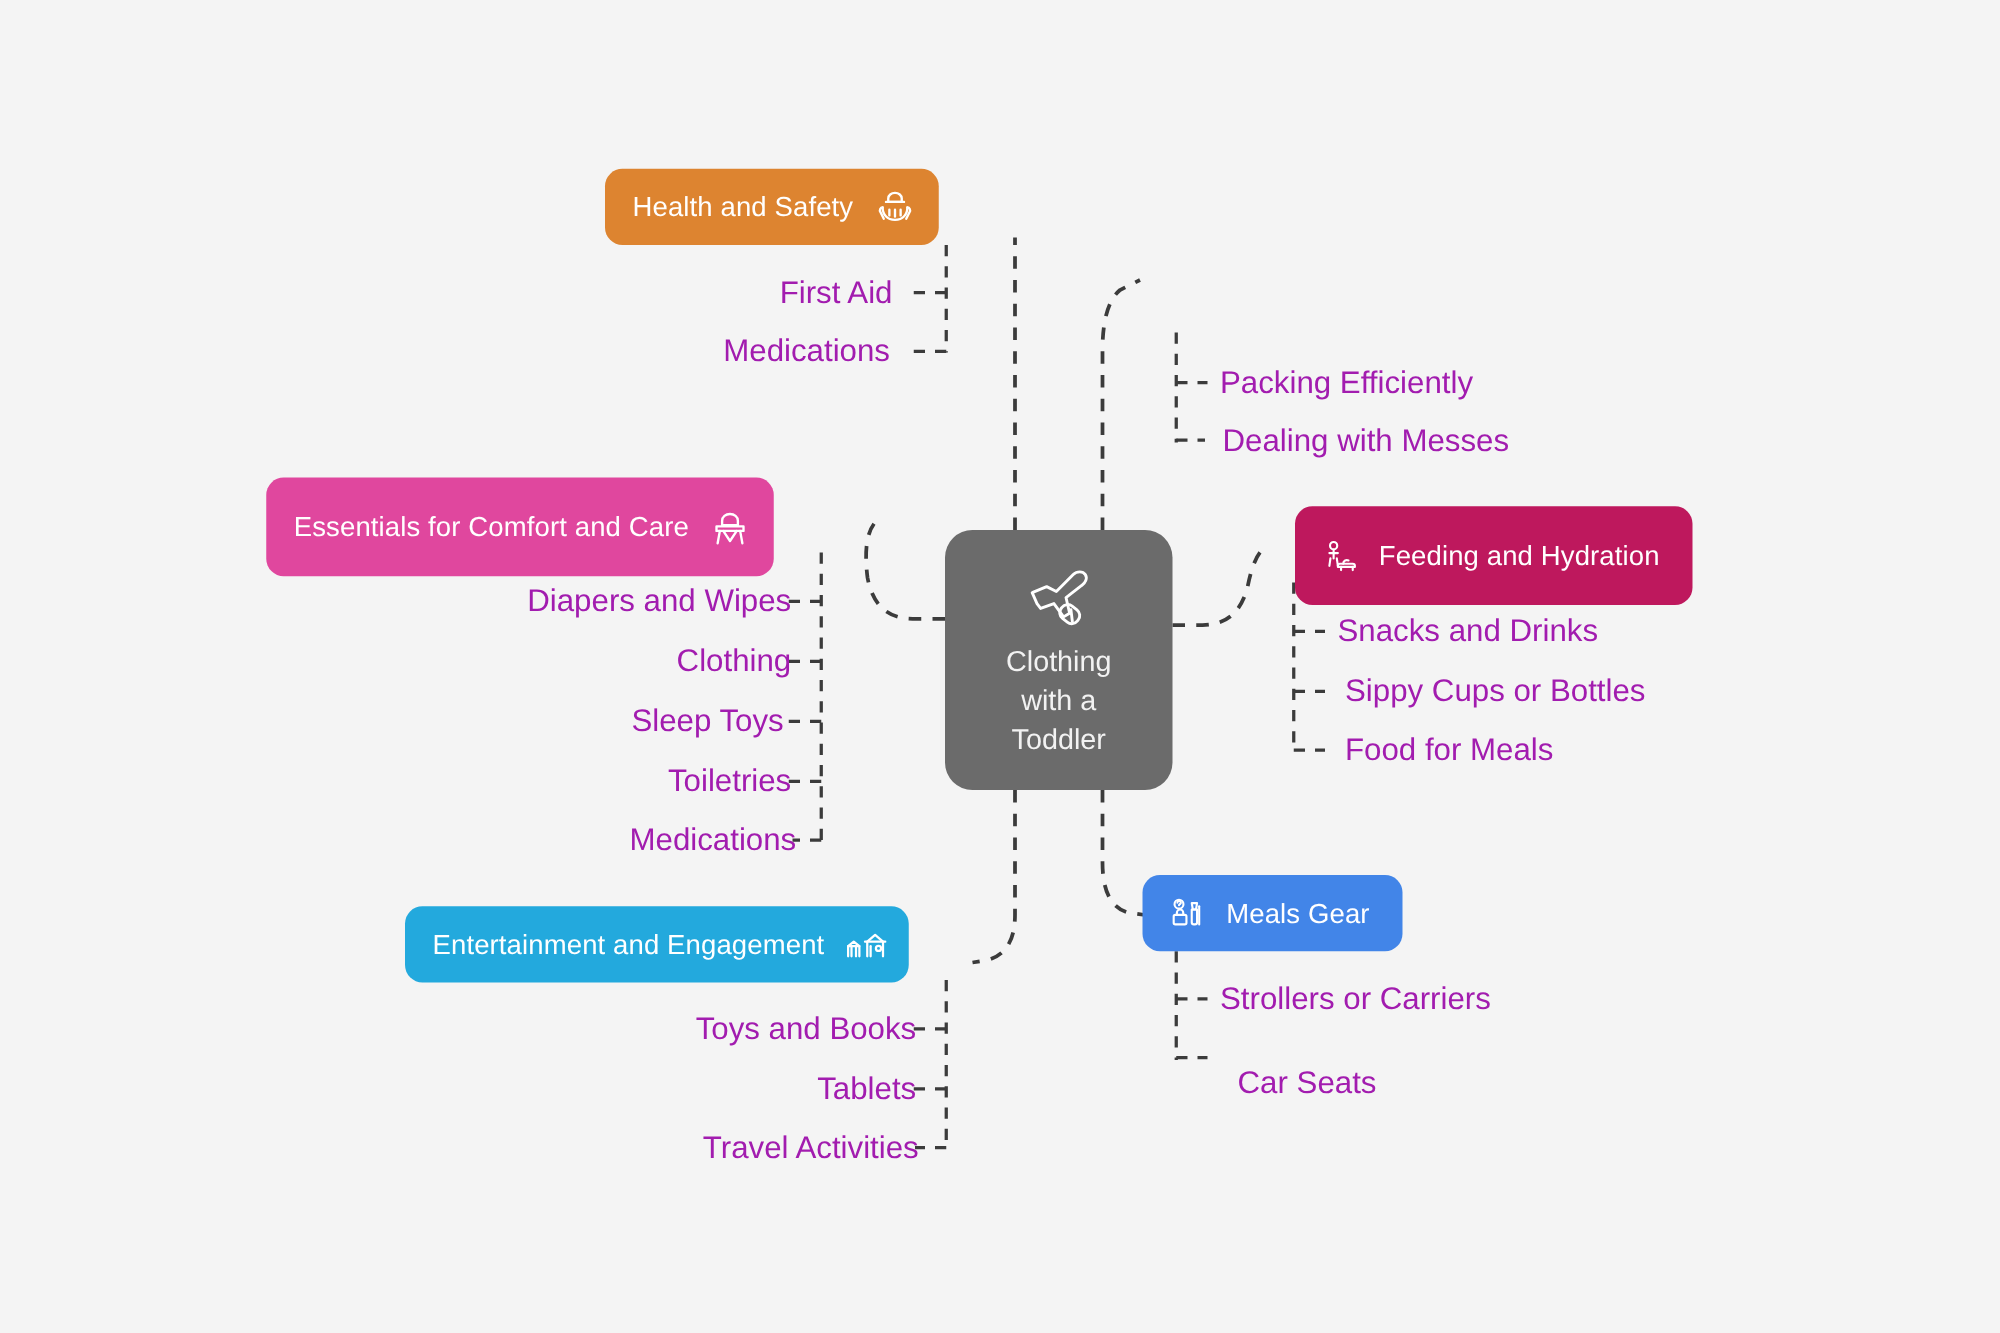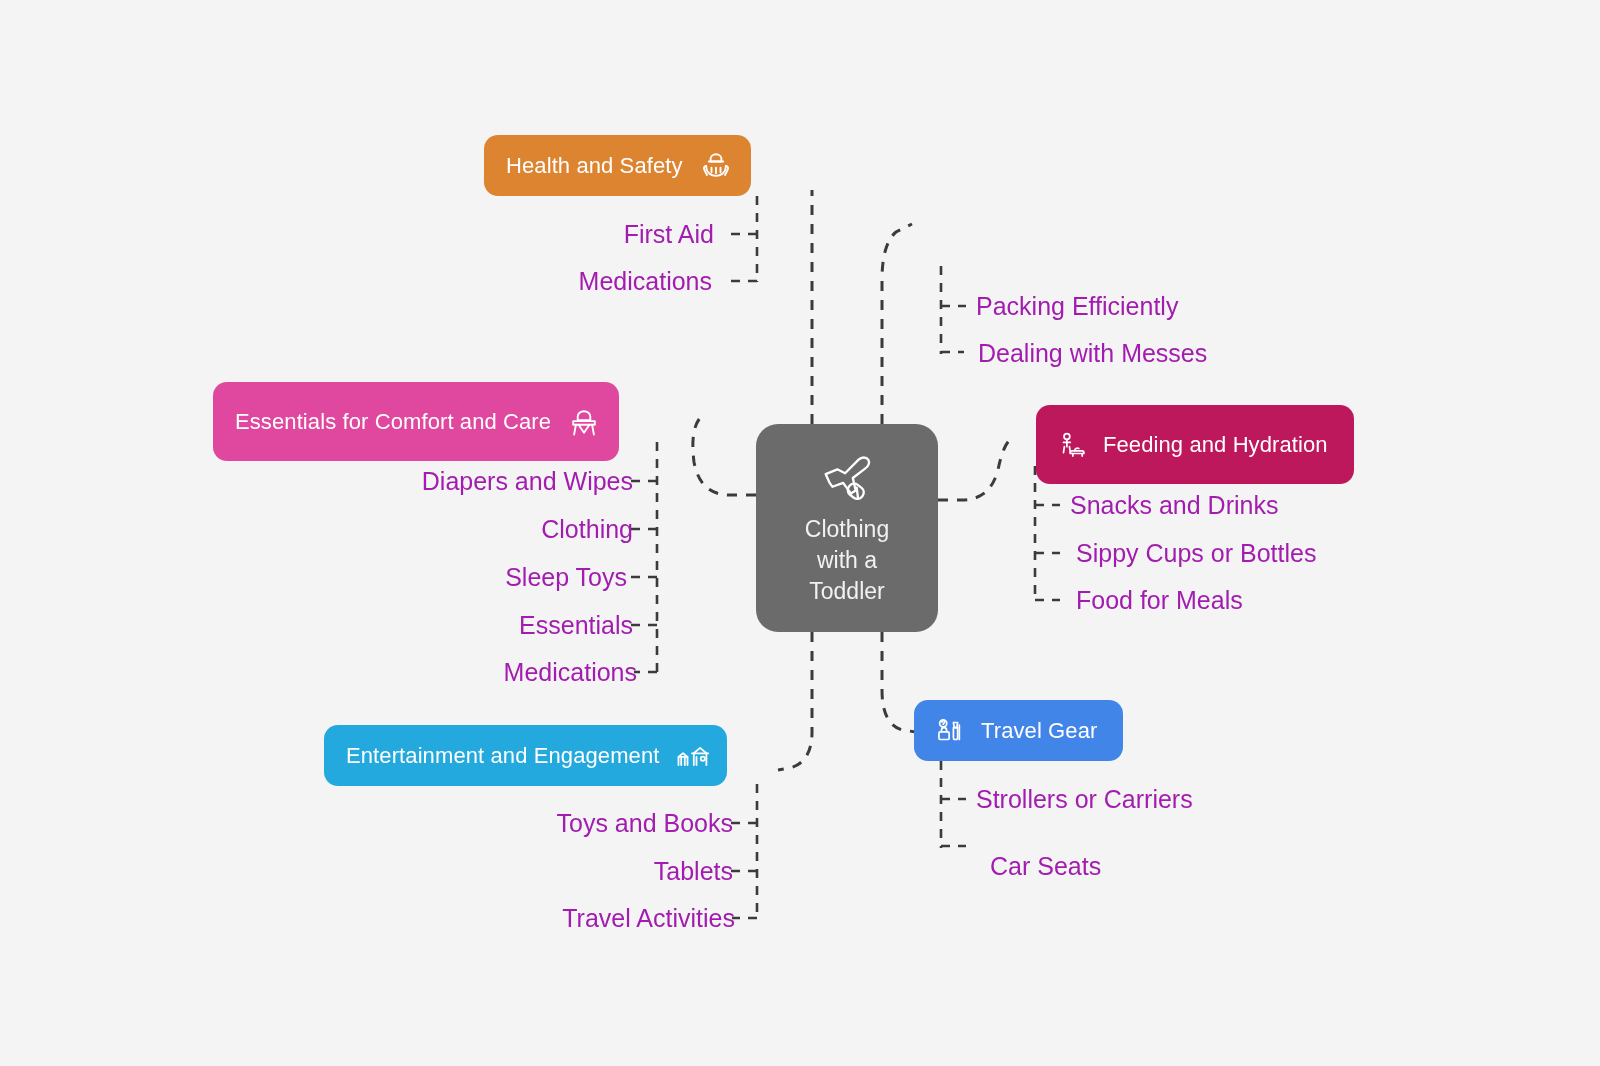--- a/index.html
+++ b/index.html
@@ -176,21 +176,21 @@
         <path d="M8 19 h24 v4 h-24 z"></path>
         <path d="M14 23 l6 9 l6 -9"></path>
         <path d="M11 23 l-2 11"></path>
         <path d="M29 23 l2 11"></path>
       </svg>
     </span>
   </div>
   <div class="child left" style="right:967px; top:467px;">Diapers and Wipes</div>
   <div class="child left" style="right:967px; top:515px;">Clothing</div>
   <div class="child left" style="right:973px; top:563px;">Sleep Toys</div>
-  <div class="child left" style="right:967px; top:611px;">Essentials</div>
+  <div class="child left" style="right:967px; top:611px;">Toiletries</div>
   <div class="child left" style="right:963px; top:658px;">Medications</div>
 
   <div class="node icon-right" style="left:324px; top:725px; height:61px; padding:0 16px 0 22px; background:#23a9dd;">
     <span class="label">Entertainment and Engagement</span>
     <span class="node-icon">
       <svg viewBox="0 0 40 40" width="36" height="36" fill="none" stroke="#ffffff" stroke-width="2" stroke-linecap="round" stroke-linejoin="round">
         <path d="M5 30 v-9 h10 v9"></path>
         <path d="M5 21 l5 -4 l5 4"></path>
         <path d="M8 21 v9 M12 21 v9"></path>
         <path d="M22 30 v-13 l7 -6 l7 6 v13"></path>
@@ -230,18 +230,18 @@
       <svg viewBox="0 0 40 40" width="34" height="34" fill="none" stroke="#ffffff" stroke-width="2" stroke-linecap="round" stroke-linejoin="round">
         <circle cx="12" cy="11" r="4.2"></circle>
         <path d="M10.5 9.5 a1.6 1.6 0 1 1 2.6 1.2 c-.5 .4 -1.1 .6 -1.1 1.3"></path>
         <rect x="7" y="21" width="12" height="9" rx="1.5"></rect>
         <path d="M10 21 v-2 a3 3 0 0 1 6 0 v2"></path>
         <path d="M24 10 h5 l-1 6 h-3 z"></path>
         <path d="M24 16 h5 v12 a2 2 0 0 1 -2 2 h-1 a2 2 0 0 1 -2 -2 z"></path>
         <path d="M31 13 v17"></path>
       </svg>
     </span>
-    <span class="label">Travel Gear</span>
+    <span class="label">Meals Gear</span>
   </div>
   <div class="child right" style="left:976px; top:785px;">Strollers or Carriers</div>
   <div class="child right" style="left:990px; top:832px;margin-top:20px;">Car Seats</div>
 
 </div>
 
 </body></html>

